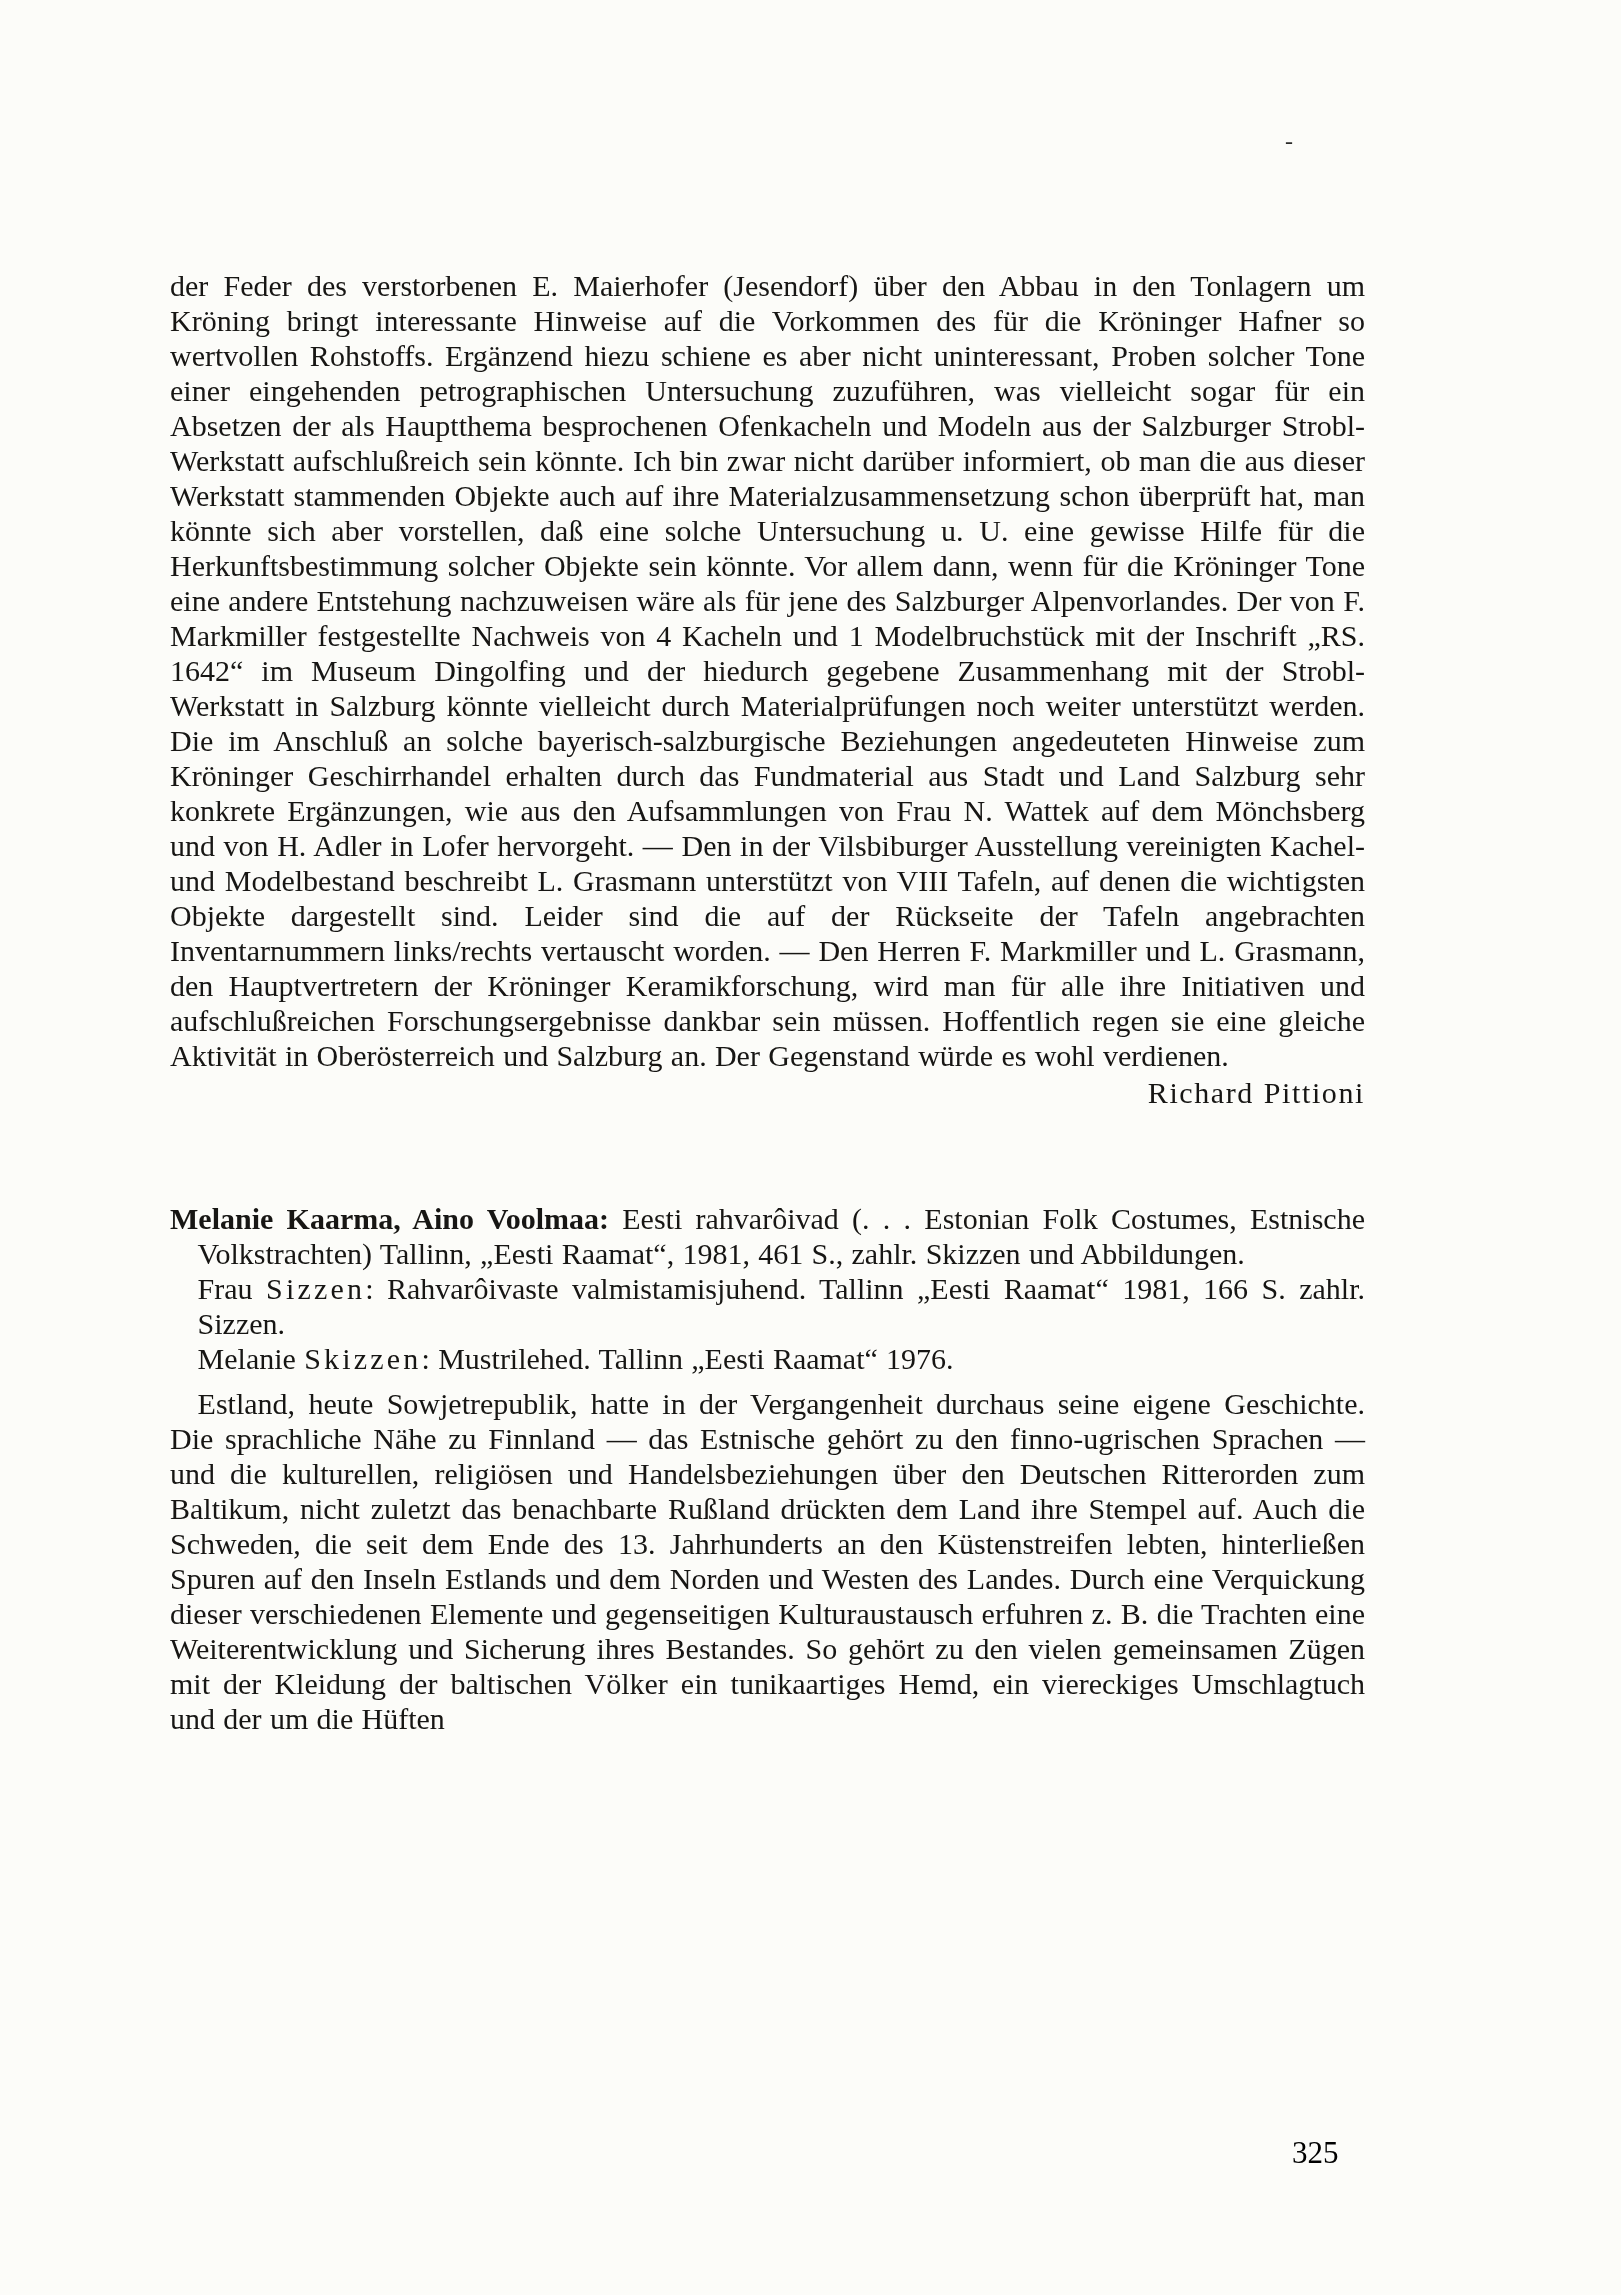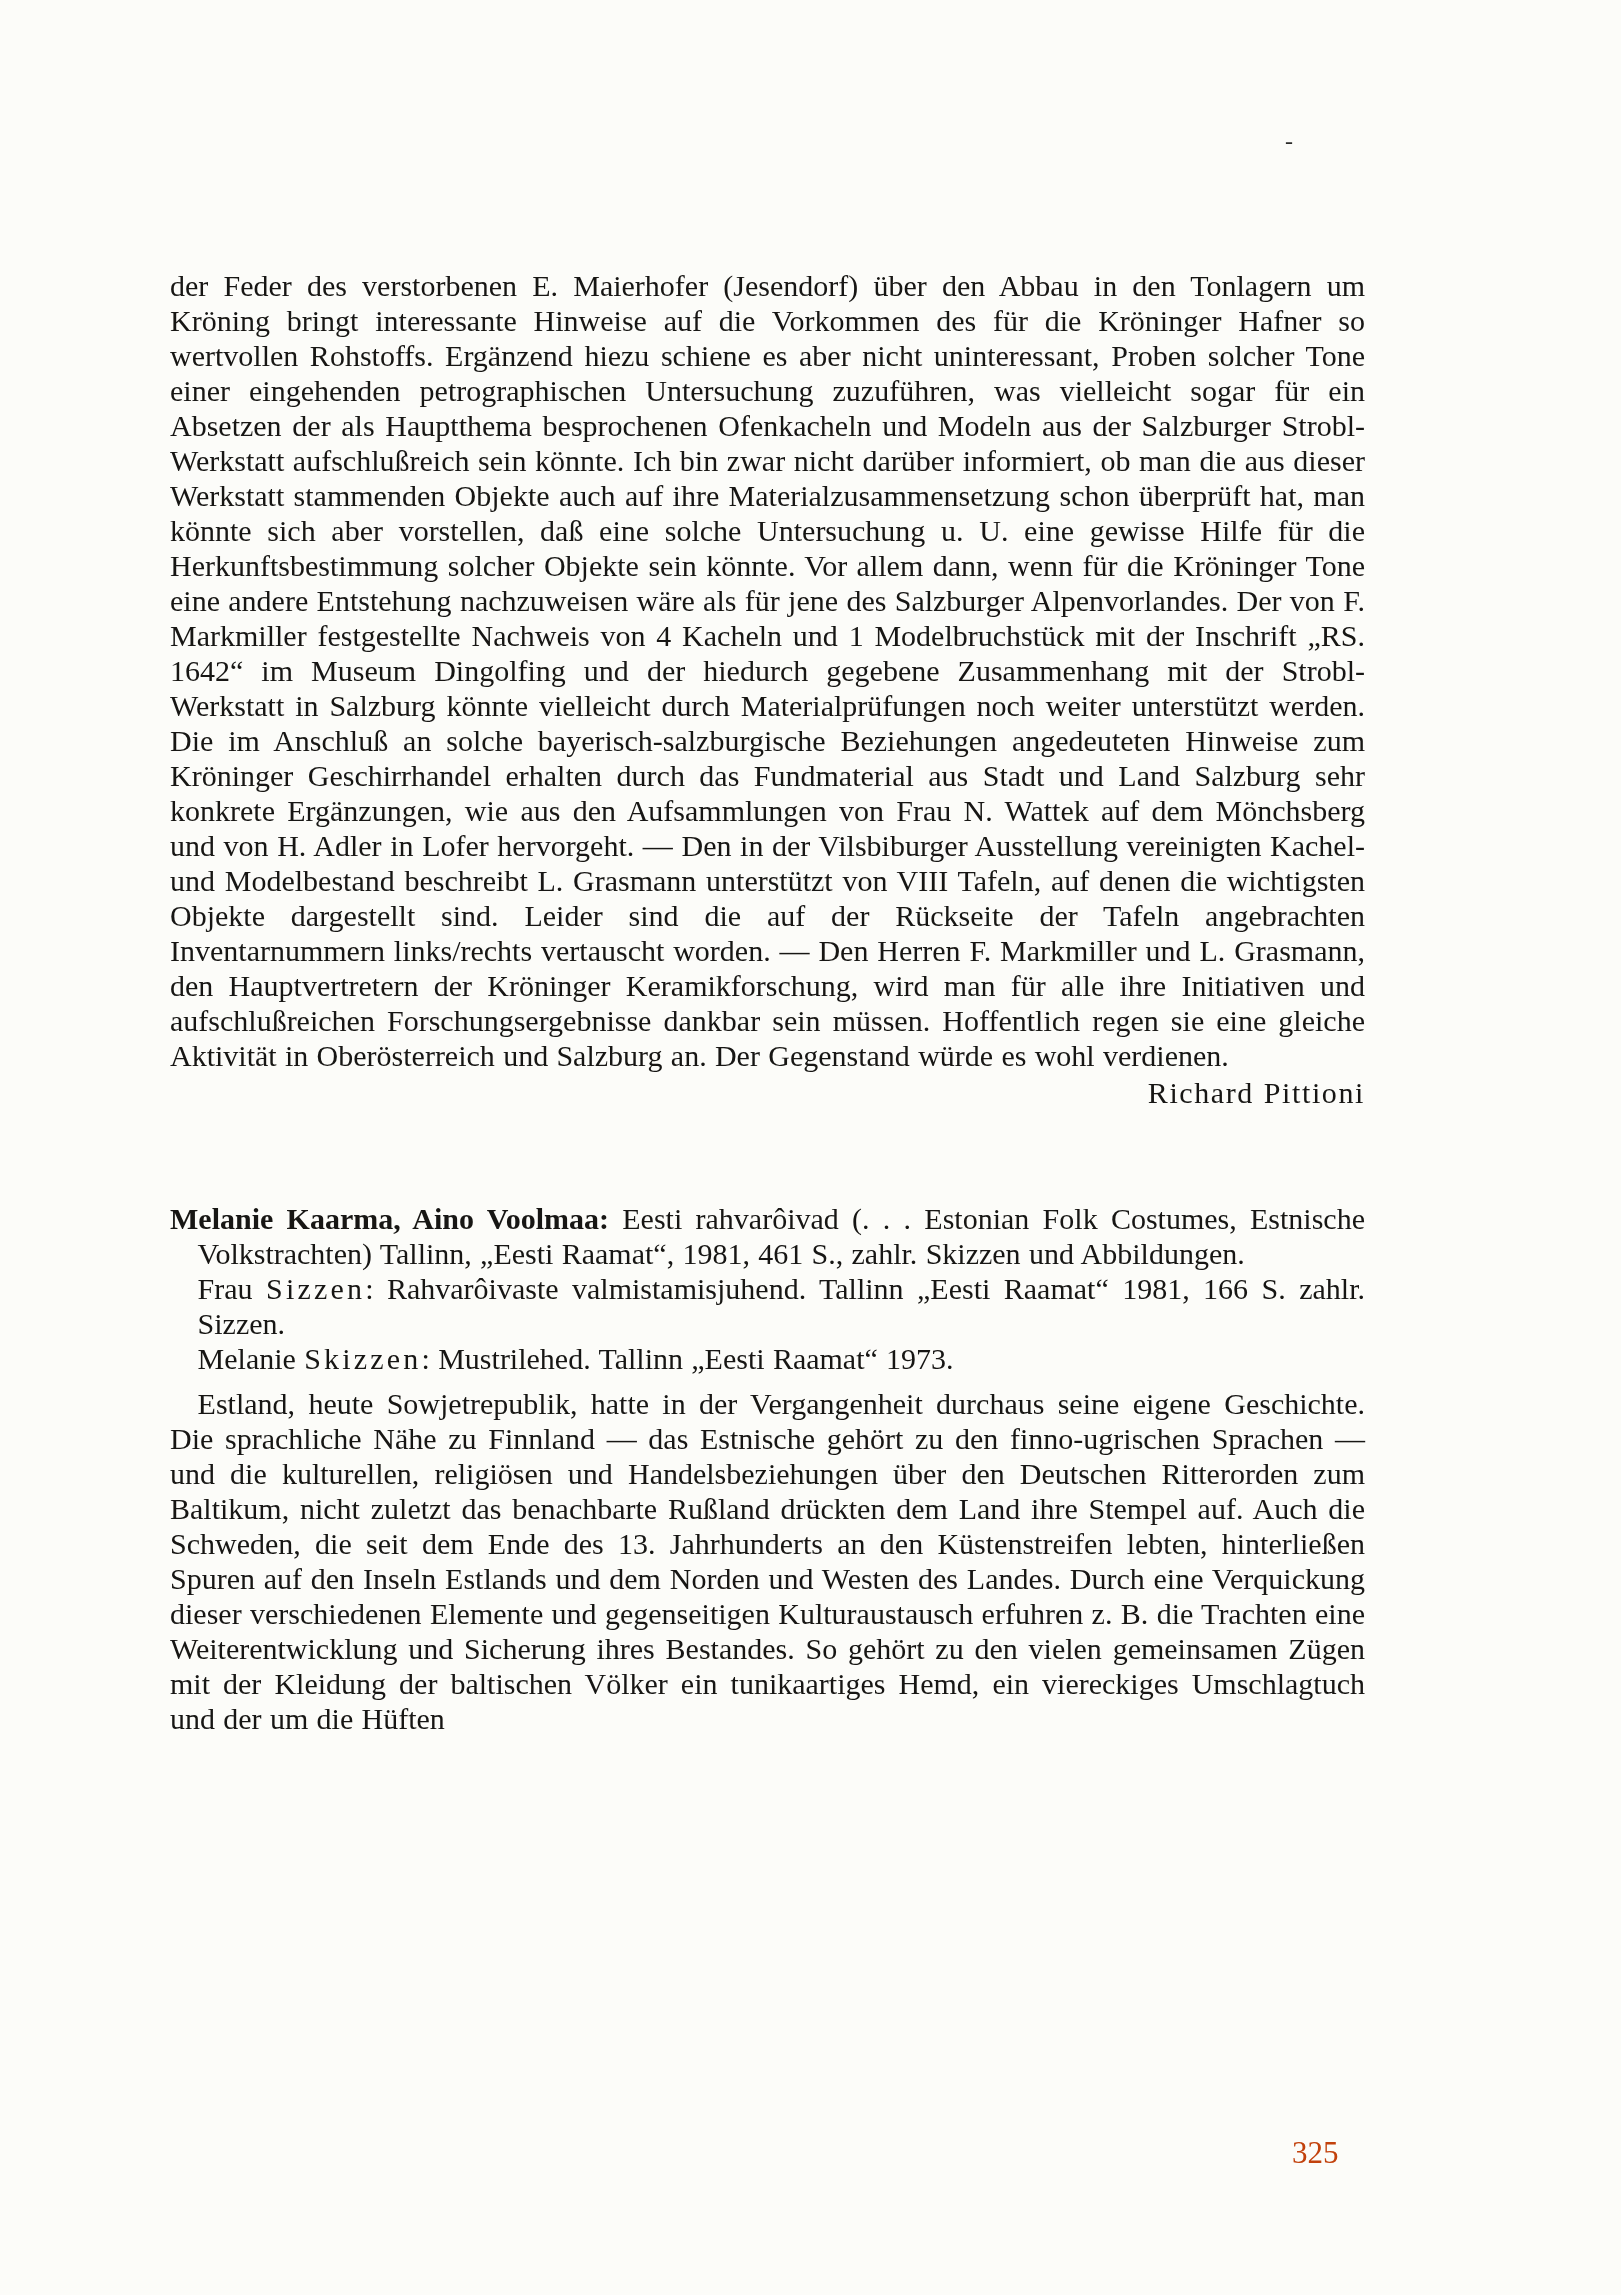--- a/index.html
+++ b/index.html
@@ -59,21 +59,21 @@
   }
   .sperr {
     letter-spacing: 3.2px;
   }
   .page-number {
     position: absolute;
     left: 1292px;
     top: 2135px;
     font-size: 31px;
     font-family: "Liberation Serif", serif;
-    color: #c2410c;
+    color: #000000;
   }
   .stray-mark {
     position: absolute;
     left: 1285px;
     top: 128px;
     font-size: 24px;
     color: #2a2a28;
     font-family: "Liberation Serif", serif;
   }
 </style>
@@ -89,21 +89,21 @@
     <p class="p-main">der Feder des verstorbenen E. Maierhofer (Jesendorf) über den Abbau in den Tonlagern um Kröning bringt interessante Hinweise auf die Vorkommen des für die Kröninger Hafner so wertvollen Rohstoffs. Ergänzend hiezu schiene es aber nicht uninteressant, Proben solcher Tone einer eingehenden petrographischen Untersuchung zuzuführen, was vielleicht sogar für ein Absetzen der als Hauptthema besprochenen Ofenkacheln und Modeln aus der Salzburger Strobl-Werkstatt aufschlußreich sein könnte. Ich bin zwar nicht darüber informiert, ob man die aus dieser Werkstatt stammenden Objekte auch auf ihre Materialzusammensetzung schon überprüft hat, man könnte sich aber vorstellen, daß eine solche Untersuchung u. U. eine gewisse Hilfe für die Herkunftsbestimmung solcher Objekte sein könnte. Vor allem dann, wenn für die Kröninger Tone eine andere Entstehung nachzuweisen wäre als für jene des Salzburger Alpenvorlandes. Der von F. Markmiller festgestellte Nachweis von 4 Kacheln und 1 Modelbruchstück mit der Inschrift „RS. 1642“ im Museum Dingolfing und der hiedurch gegebene Zusammenhang mit der Strobl-Werkstatt in Salzburg könnte vielleicht durch Materialprüfungen noch weiter unterstützt werden. Die im Anschluß an solche bayerisch-salzburgische Beziehungen angedeuteten Hinweise zum Kröninger Geschirrhandel erhalten durch das Fundmaterial aus Stadt und Land Salzburg sehr konkrete Ergänzungen, wie aus den Aufsammlungen von Frau N. Wattek auf dem Mönchsberg und von H. Adler in Lofer hervorgeht. — Den in der Vilsbiburger Ausstellung vereinigten Kachel- und Modelbestand beschreibt L. Grasmann unterstützt von VIII Tafeln, auf denen die wichtigsten Objekte dargestellt sind. Leider sind die auf der Rückseite der Tafeln angebrachten Inventarnummern links/rechts vertauscht worden. — Den Herren F. Markmiller und L. Grasmann, den Hauptvertretern der Kröninger Keramikforschung, wird man für alle ihre Initiativen und aufschlußreichen Forschungsergebnisse dankbar sein müssen. Hoffentlich regen sie eine gleiche Aktivität in Oberösterreich und Salzburg an. Der Gegenstand würde es wohl verdienen.</p>
 
     <p class="signature">Richard Pittioni</p>
 
     <section class="review">
 
       <p class="bib-hanging"><span class="bold">Melanie Kaarma, Aino Voolmaa:</span><span> Eesti rahvarôivad (. . . Estonian Folk Costumes, Estnische Volkstrachten) Tallinn, „Eesti Raamat“, 1981, 461 S., zahlr. Skizzen und Abbildungen.</span></p>
 
       <p class="bib-ind"><span>Frau </span><span class="sperr">Sizzen</span><span>: Rahvarôivaste valmistamisjuhend. Tallinn „Eesti Raamat“ 1981, 166 S. zahlr. Sizzen.</span></p>
 
-      <p class="bib-ind"><span>Melanie </span><span class="sperr">Skizzen</span><span>: Mustrilehed. Tallinn „Eesti Raamat“ 1973.</span></p>
+      <p class="bib-ind"><span>Melanie </span><span class="sperr">Skizzen</span><span>: Mustrilehed. Tallinn „Eesti Raamat“ 1976.</span></p>
 
       <p class="body-para">Estland, heute Sowjetrepublik, hatte in der Vergangenheit durchaus seine eigene Geschichte. Die sprachliche Nähe zu Finnland — das Estnische gehört zu den finno-ugrischen Sprachen — und die kulturellen, religiösen und Handelsbeziehungen über den Deutschen Ritterorden zum Baltikum, nicht zuletzt das benachbarte Rußland drückten dem Land ihre Stempel auf. Auch die Schweden, die seit dem Ende des 13. Jahrhunderts an den Küstenstreifen lebten, hinterließen Spuren auf den Inseln Estlands und dem Norden und Westen des Landes. Durch eine Verquickung dieser verschiedenen Elemente und gegenseitigen Kulturaustausch erfuhren z. B. die Trachten eine Weiterentwicklung und Sicherung ihres Bestandes. So gehört zu den vielen gemeinsamen Zügen mit der Kleidung der baltischen Völker ein tunikaartiges Hemd, ein viereckiges Umschlagtuch und der um die Hüften</p>
 
     </section>
 
   </main>
 
   <div class="page-number">325</div>
 
 </div>

